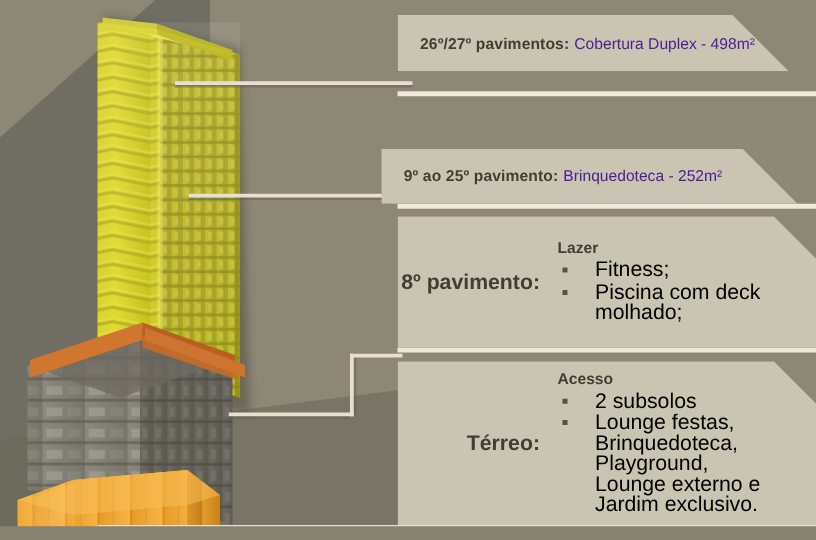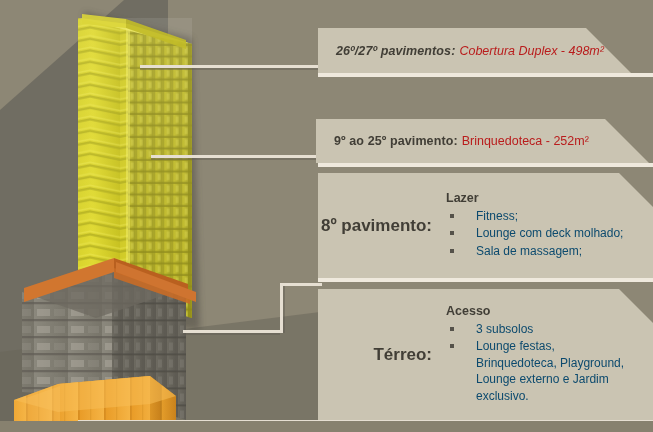--- a/index.html
+++ b/index.html
@@ -86,21 +86,21 @@
     height: 100%;
     padding-left: 18px;
     font-size: 12.5px;
   }
   .one-line .lead {
     font-weight: bold;
     color: #413e36;
     letter-spacing: .1px;
   }
   .one-line .rest {
-    color: #b91c1c;
+    color: #4c1d95;
     margin-left: 4px;
   }
 
   .two-col {
     display: flex;
     height: 100%;
     align-items: center;
   }
   .two-col .label {
     width: 128px;
@@ -123,23 +123,23 @@
     margin-bottom: 3px;
   }
   .body ul {
     list-style: none;
     margin: 0;
     padding: 0;
   }
   .body li {
     position: relative;
     padding-left: 30px;
-    font-size: 12px;
+    font-size: 17px;
     line-height: 16.5px;
-    color: #0c4a6e;
+    color: #000000;
     margin-bottom: 1px;
   }
   .body li .bullet {
     position: absolute;
     left: 4px;
     top: 6px;
     width: 4px;
     height: 4px;
     background: #55524a;
   }
@@ -302,31 +302,31 @@
   <div class="leader-sh" style="left:283px; top:283px; width:2px; height:50px;"></div>
   <div class="leader" style="left:280px; top:283px; width:3px; height:50px;"></div>
   <div class="leader" style="left:280px; top:283px; width:42px; height:3px;"></div>
 
   <div class="leader-sh" style="left:78px; top:423px; width:575px; height:2px;"></div>
   <div class="leader" style="left:78px; top:420px; width:575px; height:3px;"></div>
 
   <div class="bg-bottom-strip"></div>
 
   <div class="callout-shadow" style="left:318px; top:73px; width:335px; height:4px;"></div>
-  <div class="callout cut-corner" style="left:318px; top:28px; width:314px; height:45px;font-style:italic;">
+  <div class="callout cut-corner" style="left:318px; top:12px; width:314px; height:45px;">
     <div class="inner">
       <div class="one-line">
         <span class="lead">26º/27º pavimentos:</span>
         <span class="rest">Cobertura Duplex  - 498m²</span>
       </div>
     </div>
   </div>
 
   <div class="callout-shadow" style="left:318px; top:163px; width:335px; height:4px;"></div>
-  <div class="callout cut-corner" style="left:316px; top:119px; width:335px; height:44px;">
+  <div class="callout cut-corner" style="left:305px; top:119px; width:335px; height:44px;">
     <div class="inner">
       <div class="one-line">
         <span class="lead">9º ao 25º pavimento:</span>
         <span class="rest"> Brinquedoteca - 252m²</span>
       </div>
     </div>
   </div>
 
   <div class="callout-shadow" style="left:318px; top:278px; width:335px; height:4px;"></div>
   <div class="callout cut-corner-sm" style="left:318px; top:173px; width:335px; height:105px;">
@@ -335,42 +335,38 @@
         <div class="label">8º pavimento:</div>
         <div class="body">
           <div class="heading">Lazer</div>
           <ul>
             <li>
               <span class="bullet"></span>
               <span>Fitness;</span>
             </li>
             <li>
               <span class="bullet"></span>
-              <span>Lounge com deck molhado;</span>
-            </li>
-            <li>
-              <span class="bullet"></span>
-              <span>Sala de massagem;</span>
+              <span>Piscina com deck molhado;</span>
             </li>
           </ul>
         </div>
       </div>
     </div>
   </div>
 
   <div class="callout cut-corner-sm" style="left:318px; top:289px; width:335px; height:131px;">
     <div class="inner">
       <div class="two-col">
         <div class="label">Térreo:</div>
         <div class="body">
           <div class="heading">Acesso</div>
           <ul>
             <li>
               <span class="bullet"></span>
-              <span>3 subsolos</span>
+              <span>2 subsolos</span>
             </li>
             <li>
               <span class="bullet"></span>
               <span>Lounge festas, Brinquedoteca, Playground, Lounge externo e Jardim exclusivo.</span>
             </li>
           </ul>
         </div>
       </div>
     </div>
   </div>

